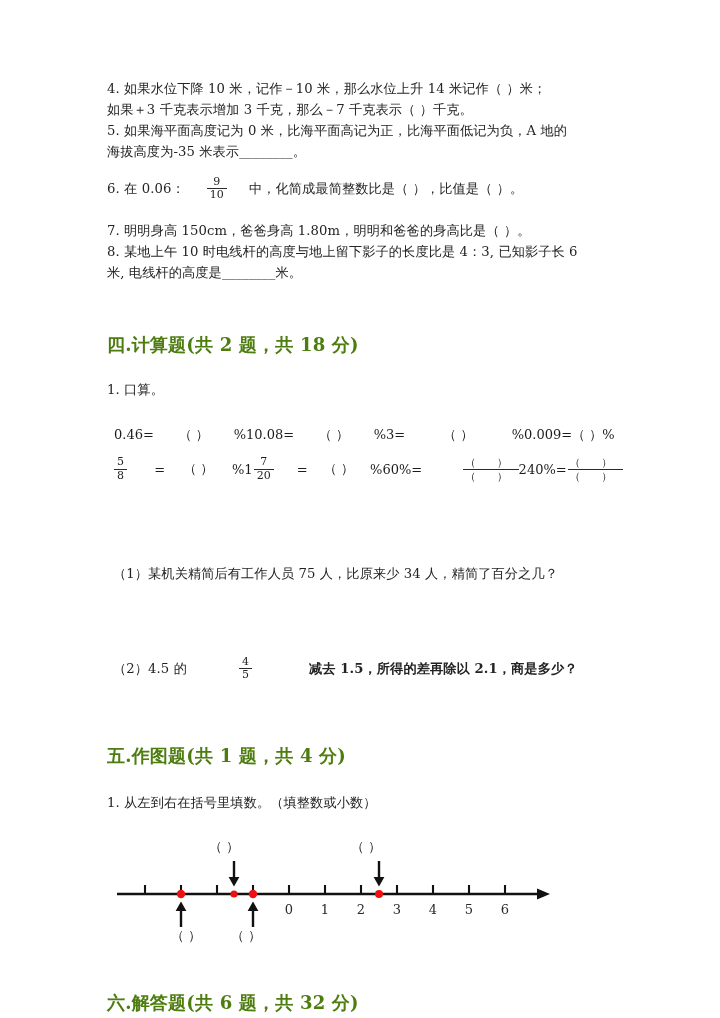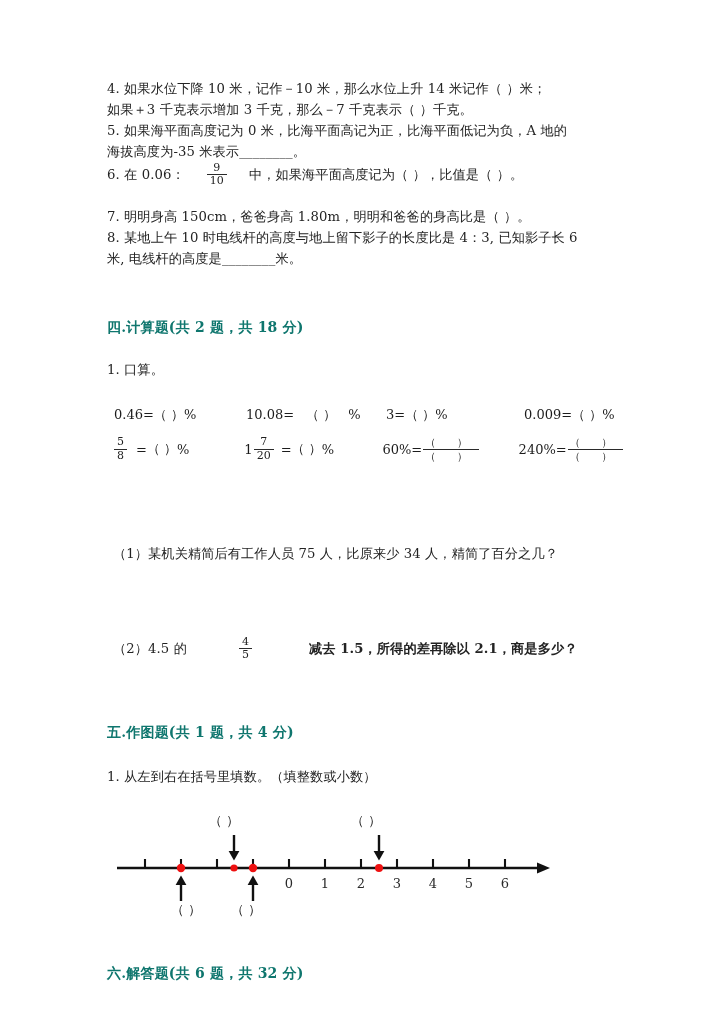--- a/index.html
+++ b/index.html
@@ -30,20 +30,21 @@
 
   
   .qline {
     font-size: 13.2px;
     line-height: 21px;
     letter-spacing: 0.1px;
     white-space: nowrap;
     color: #232323;
   }
   .block {
+    margin-bottom: 14px;
   }
   .block.tight { margin-bottom: 0; }
 
   
   .frac {
     display: inline-block;
     vertical-align: -0.45em;
     text-align: center;
     font-size: 11px;
     line-height: 1.12;
@@ -86,38 +87,39 @@
     letter-spacing: 9px;
   }
   .pfrac .den {
     display: block;
     padding: 0 2px;
     letter-spacing: 9px;
   }
 
   
   .section-heading {
-    font-size: 14px;
+    font-size: 18px;
     font-weight: bold;
-    color: #0f766e;
+    color: #4d7c0f;
     letter-spacing: 0.2px;
     white-space: nowrap;
   }
 
   
   .calc-row {
     display: flex;
     align-items: center;
     white-space: nowrap;
     font-size: 13px;
   }
   .calc-cell {
     display: flex;
     align-items: center;
     white-space: nowrap;
+    justify-content: space-between;
   }
 
   
   .numberline-wrap {
     position: relative;
     width: 460px;
     height: 112px;
   }
   .nl-svg { display: block; }
   .nl-paren {
@@ -146,21 +148,21 @@
       <div class="qline">海拔高度为-35 米表示________。</div>
     </div>
 
     <div class="block" style="margin-bottom:18px;">
       <div class="qline" style="display:flex;align-items:center;">
         <span>6. 在 0.06：</span>
         <span class="frac" style="margin-left:22px;">
           <span class="num">9</span>
           <span class="den">10</span>
         </span>
-        <span style="margin-left:18px;">中，如果海平面高度记为（      ），比值是（       ）。</span>
+        <span style="margin-left:18px;">中，化简成最简整数比是（      ），比值是（       ）。</span>
       </div>
     </div>
 
     <div class="block" style="margin-bottom:16px;">
       <div class="qline">7. 明明身高 150cm，爸爸身高 1.80m，明明和爸爸的身高比是（      ）。</div>
       <div class="qline">8. 某地上午 10 时电线杆的高度与地上留下影子的长度比是 4：3, 已知影子长 6</div>
       <div class="qline">米, 电线杆的高度是________米。</div>
     </div>
 
     <div class="spacer-md"></div>

